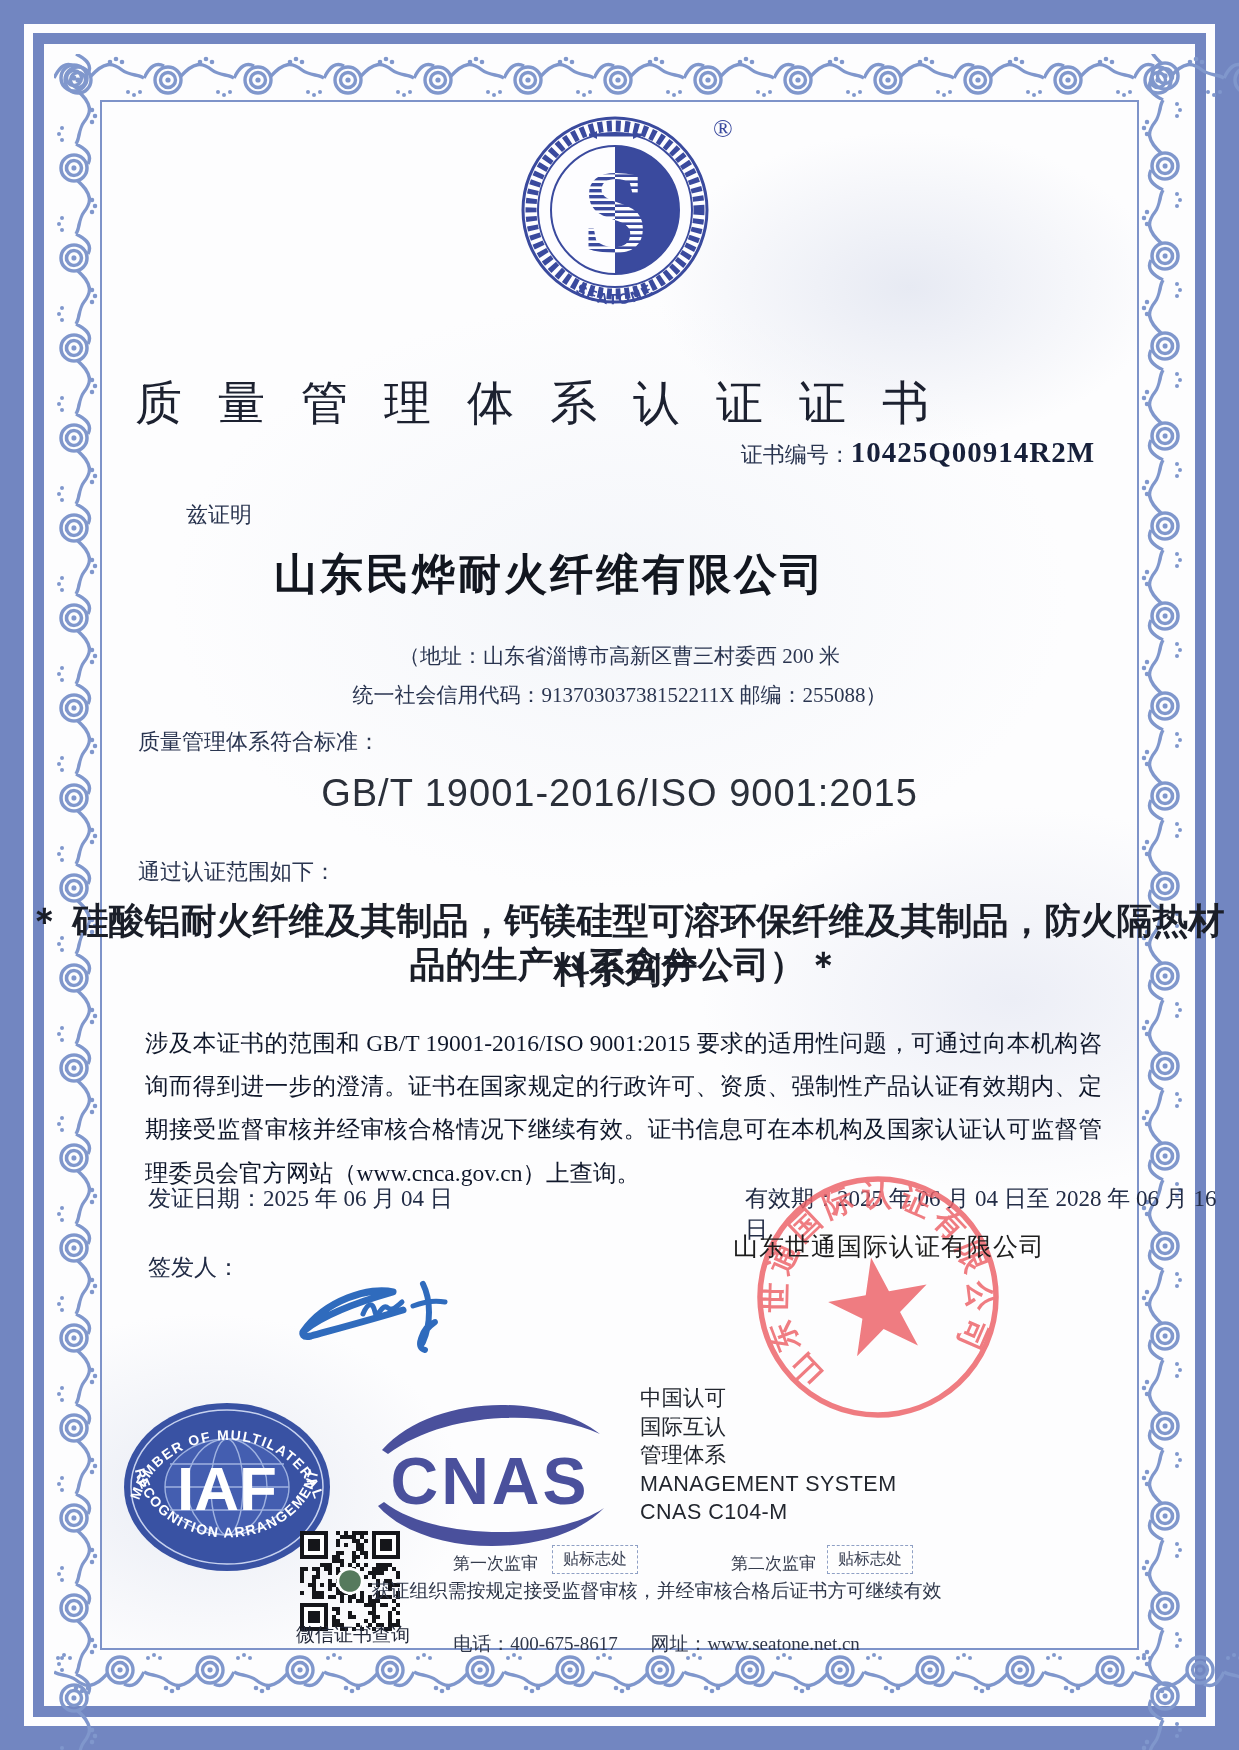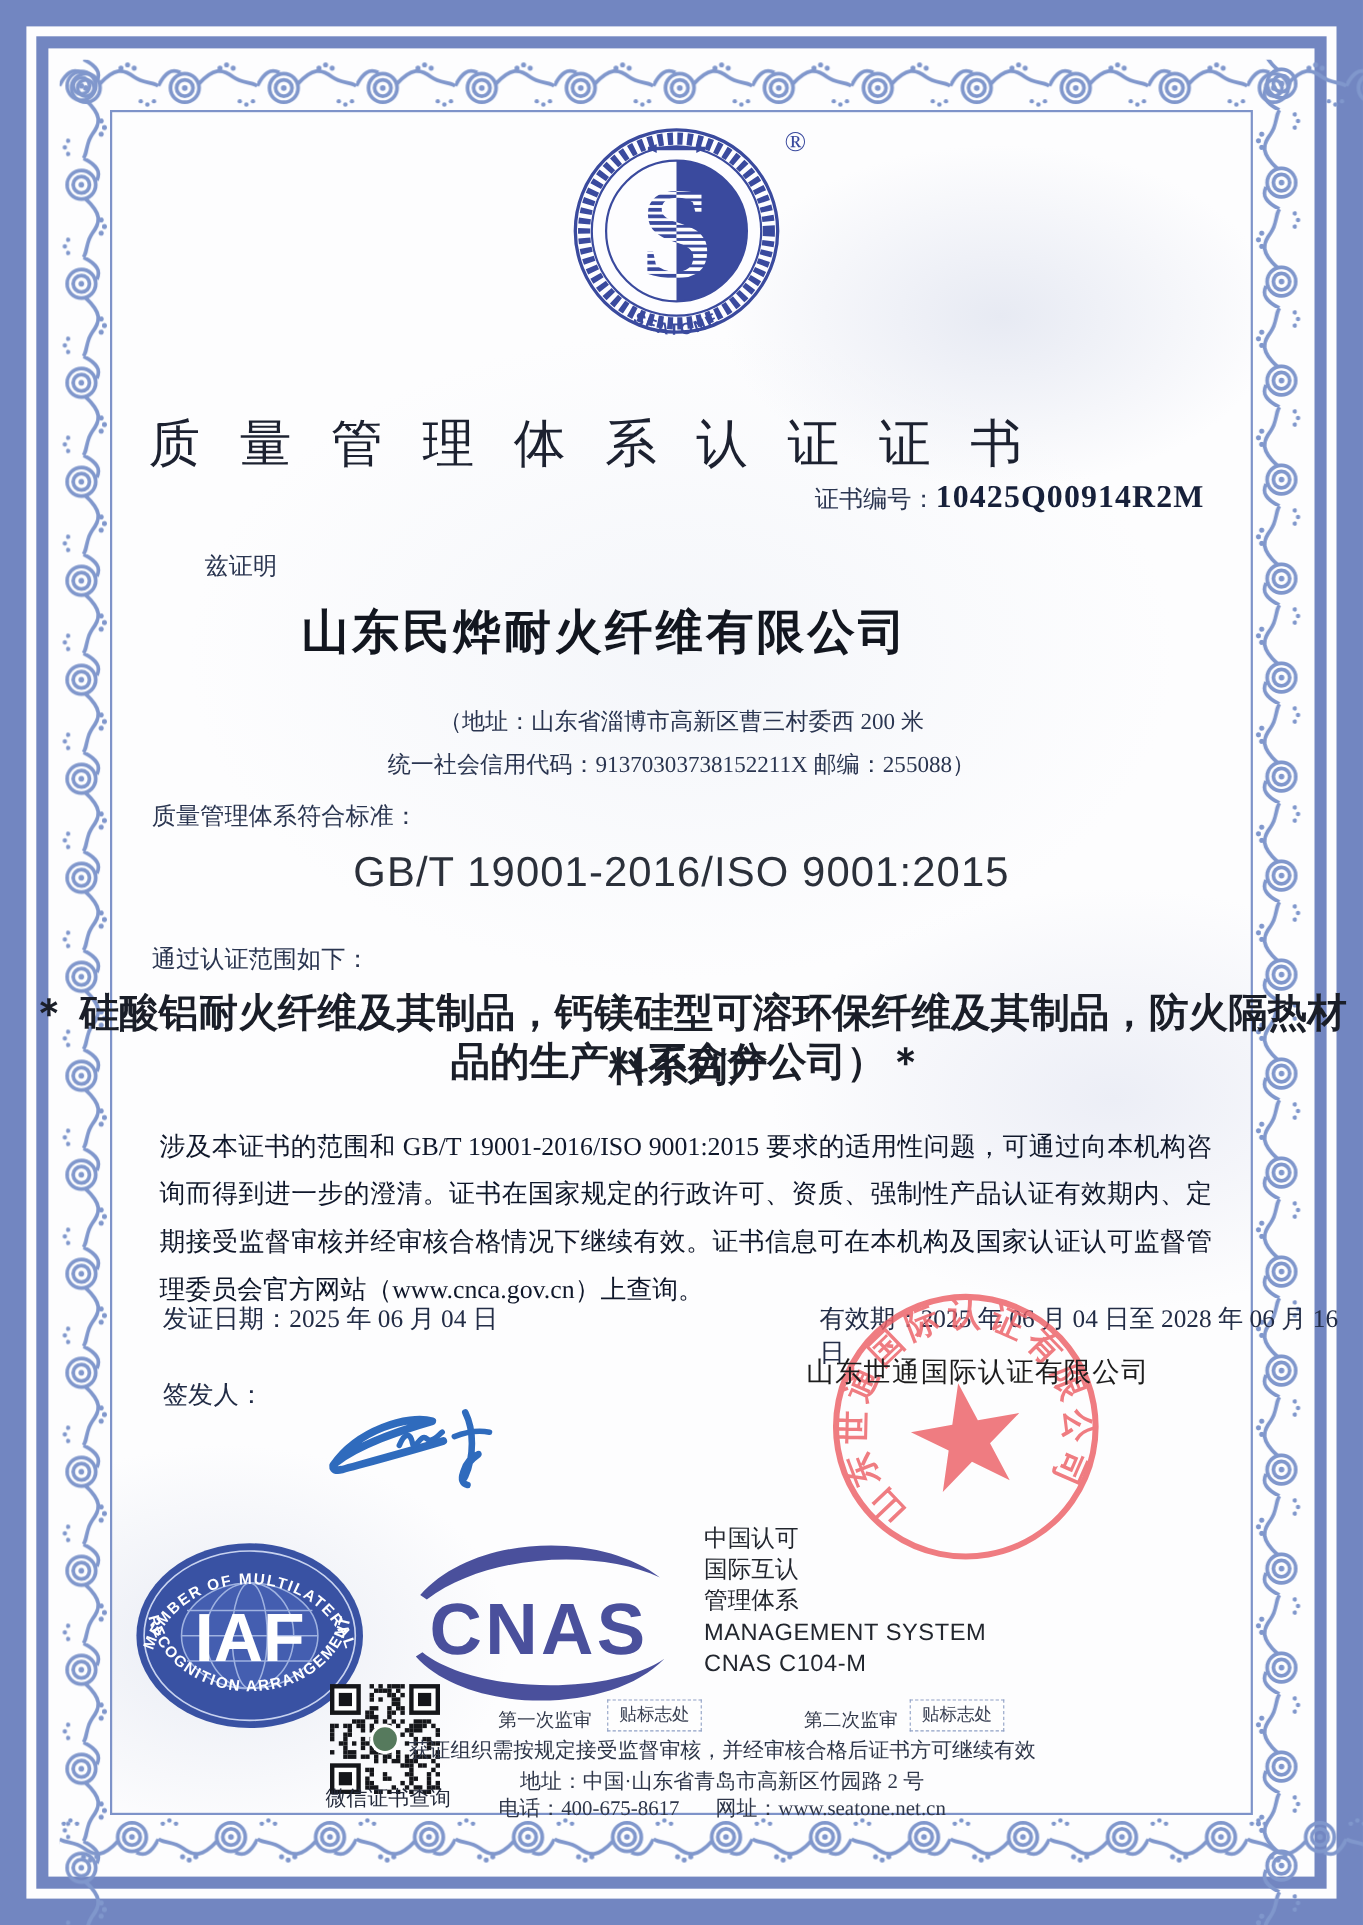--- a/index.html
+++ b/index.html
@@ -491,19 +491,18 @@
       <circle cx="50" cy="50" r="10.8" fill="#567a5d"></circle>
     </svg>
   <div class="abs qrcap">微信证书查询</div>
 
   <div class="abs auditrow a1">第一次监审</div>
   <div class="abs stickerbox sb1">贴标志处</div>
   <div class="abs auditrow a2">第二次监审</div>
   <div class="abs stickerbox sb2">贴标志处</div>
 
   <div class="abs footline f1">获证组织需按规定接受监督审核，并经审核合格后证书方可继续有效</div>
-  <div class="abs footline f2">地址：中国·山东省青岛市高新区竹园路 2 号</div>
   <div class="abs footline f3">
     <span class="seg">电话：400-675-8617</span>
     <span class="seg">网址：www.seatone.net.cn</span>
   </div>
 
 </div>
 
 </body></html>

